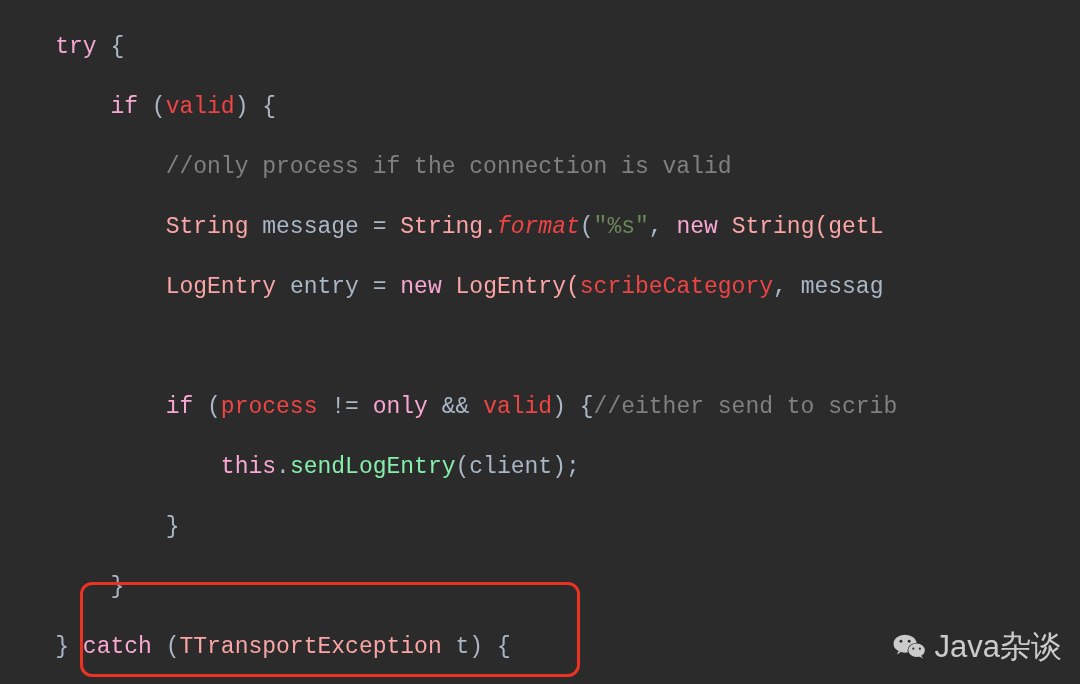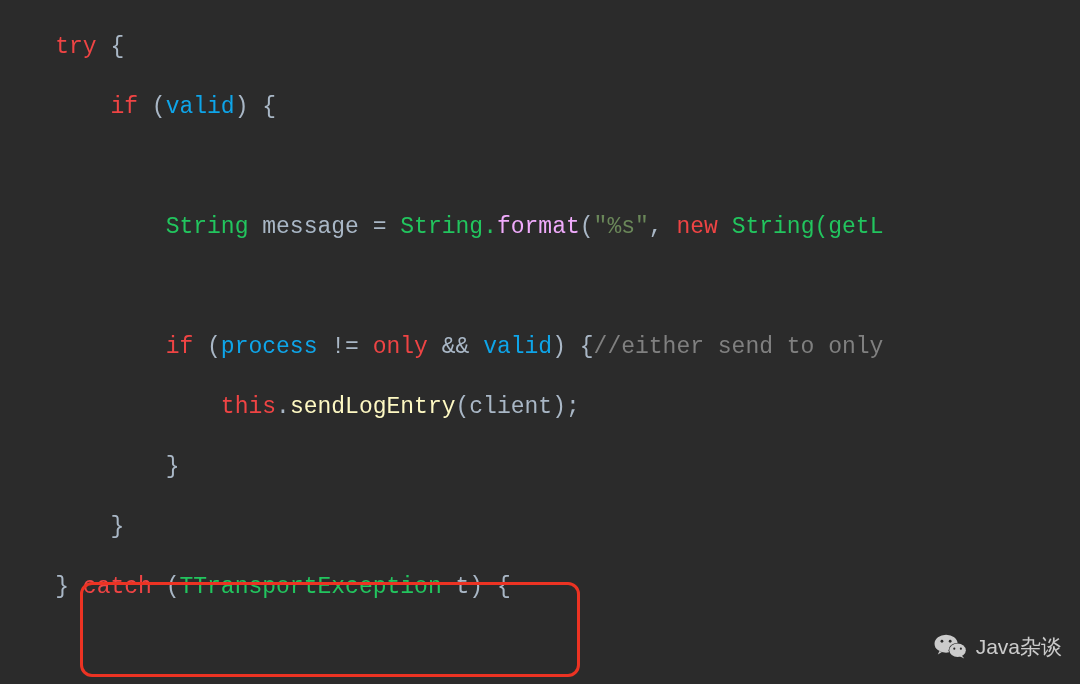--- a/index.html
+++ b/index.html
@@ -13,64 +13,65 @@
     height: 684px;
     position: relative;
   }
   .code-area {
     position: absolute;
     top: 0; left: 0; right: 0; bottom: 0;
     padding-top: 2px;
     white-space: pre;
     color: #a9b7c6;
   }
-  .kw { color: #ef4444; }
-  .ident { color: #0ea5e9; }
+  .kw { color: #f9a8d4; }
+  .ident { color: #ef4444; }
   .comment { color: #808080; }
-  .method-call { color: #fef9c3; }
-  .static-call { color: #f0abfc; }
+  .method-call { color: #86efac; }
+  .static-call { color: #ef4444; font-style: italic; }
   .str { color: #6a8759; }
-  .type { color: #22c55e; margin-top: 36px; }
+  .type { color: #fca5a5; margin-top: 36px; }
 
   .red-box {
     position: absolute;
     left: 80px;
     top: 582px;
     width: 500px;
     height: 95px;
     border: 3px solid #ec3323;
     border-radius: 12px;
     pointer-events: none;
   }
 
   .watermark {
     position: absolute;
     right: 18px;
     bottom: 22px;
     display: flex;
     align-items: center;
     color: #e8e8e8;
     font-family: "PingFang SC","Microsoft YaHei",Arial,sans-serif;
-    font-size: 21px;
+    font-size: 31px;
     opacity: 0.85;
     font-weight: 500;
   }
   .watermark svg { margin-right: 8px; }
   .line { display: block; height: 30px; }
 </style>
 </head>
 <body>
 
 <div class="code-area">
 <span class="line"><span>    </span><span class="kw">try</span><span> {</span></span>
 <span class="line"><span>        </span><span class="kw">if</span><span> (</span><span class="ident">valid</span><span>) {</span></span>
-<span class="line"><span>            </span></span>
+<span class="line"><span>            </span><span class="comment">//only process if the connection is valid</span></span>
 <span class="line"><span>            </span><span class="type">String </span><span>message</span><span> = </span><span class="type">String.</span><span class="static-call">format</span><span>(</span><span class="str">"%s"</span><span>, </span><span class="kw">new</span><span> </span><span class="type">String(</span><span class="type">getL</span></span>
+<span class="line"><span>            </span><span class="type">LogEntry </span><span>entry</span><span> = </span><span class="kw">new</span><span> </span><span class="type">LogEntry(</span><span class="ident">scribeCategory</span><span>, </span><span>messag</span></span>
 <span class="line"><span></span></span>
-<span class="line"><span>            </span><span class="kw">if</span><span> (</span><span class="ident">process</span><span> != </span><span class="kw">only</span><span> &amp;&amp; </span><span class="ident">valid</span><span>) {</span><span class="comment">//either send to only</span></span>
+<span class="line"><span>            </span><span class="kw">if</span><span> (</span><span class="ident">process</span><span> != </span><span class="kw">only</span><span> &amp;&amp; </span><span class="ident">valid</span><span>) {</span><span class="comment">//either send to scrib</span></span>
 <span class="line"><span>                </span><span class="kw">this</span><span>.</span><span class="method-call">sendLogEntry</span><span>(client);</span></span>
 <span class="line"><span>            </span><span>}</span></span>
 <span class="line"><span>        </span><span>}</span></span>
 <span class="line"><span>    </span><span>} </span><span class="kw">catch</span><span> (</span><span class="type">TTransportException </span><span>t</span><span>) {</span></span>
 
 
 
 
 
 

